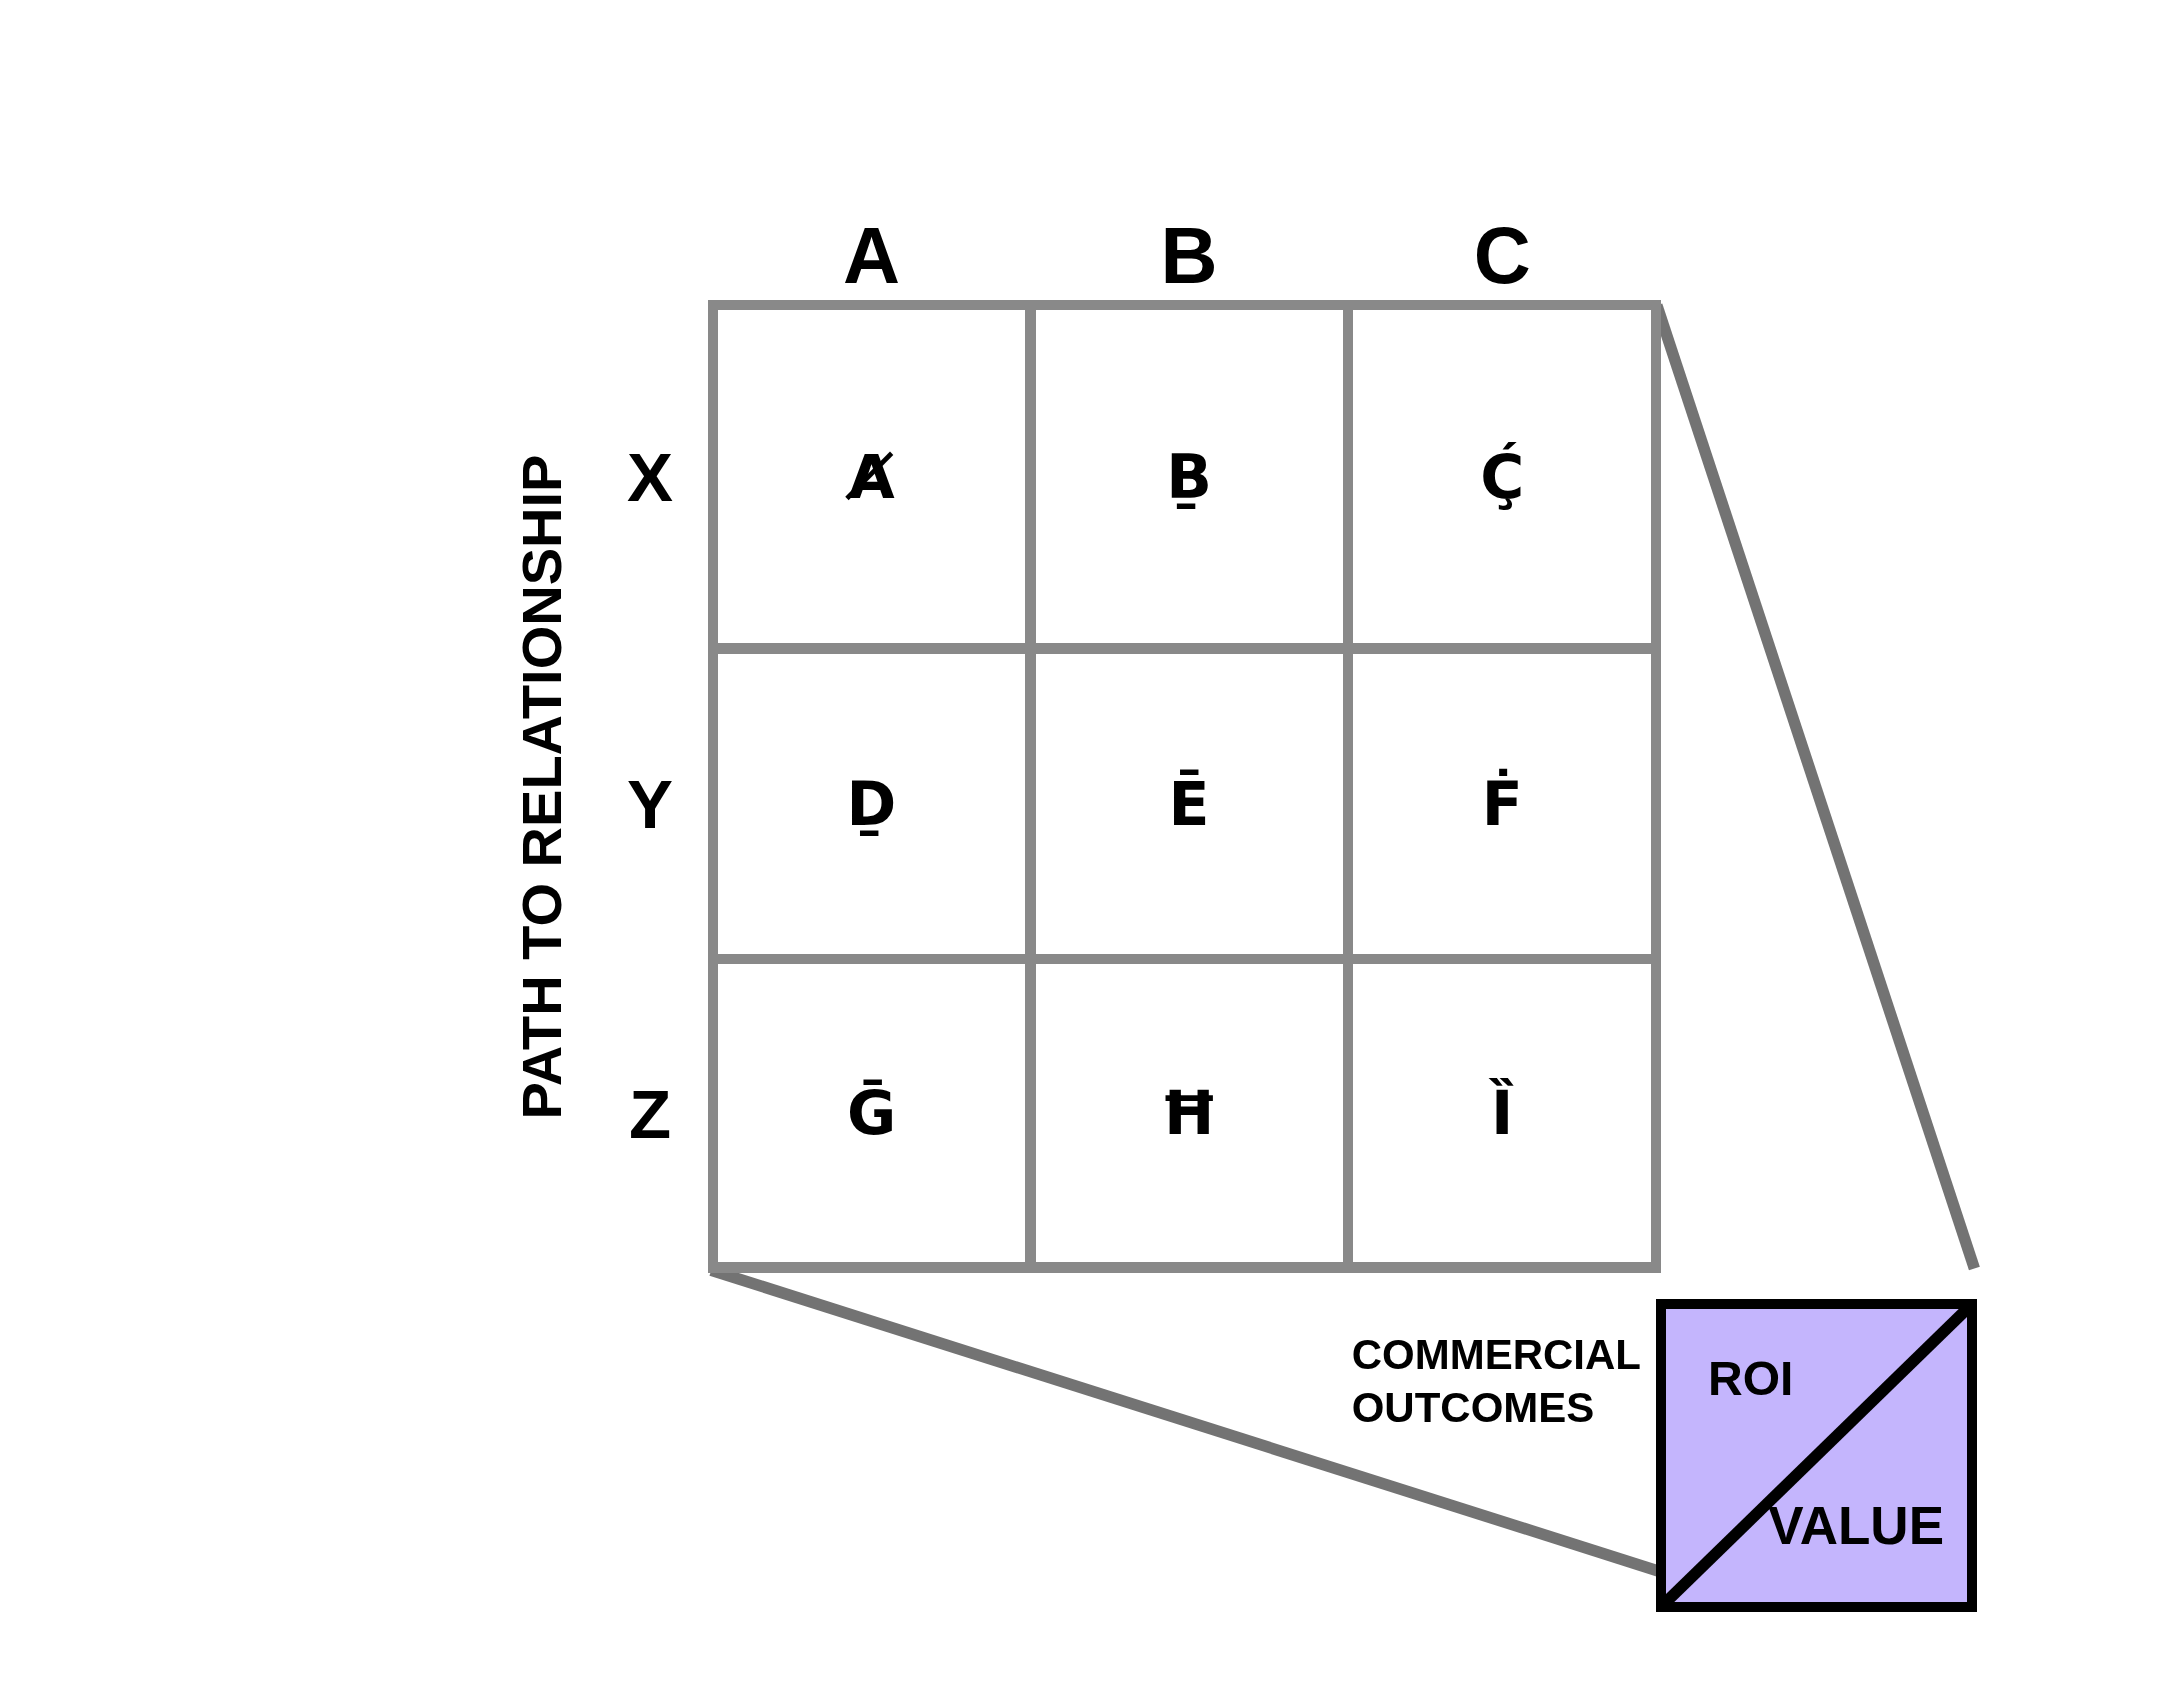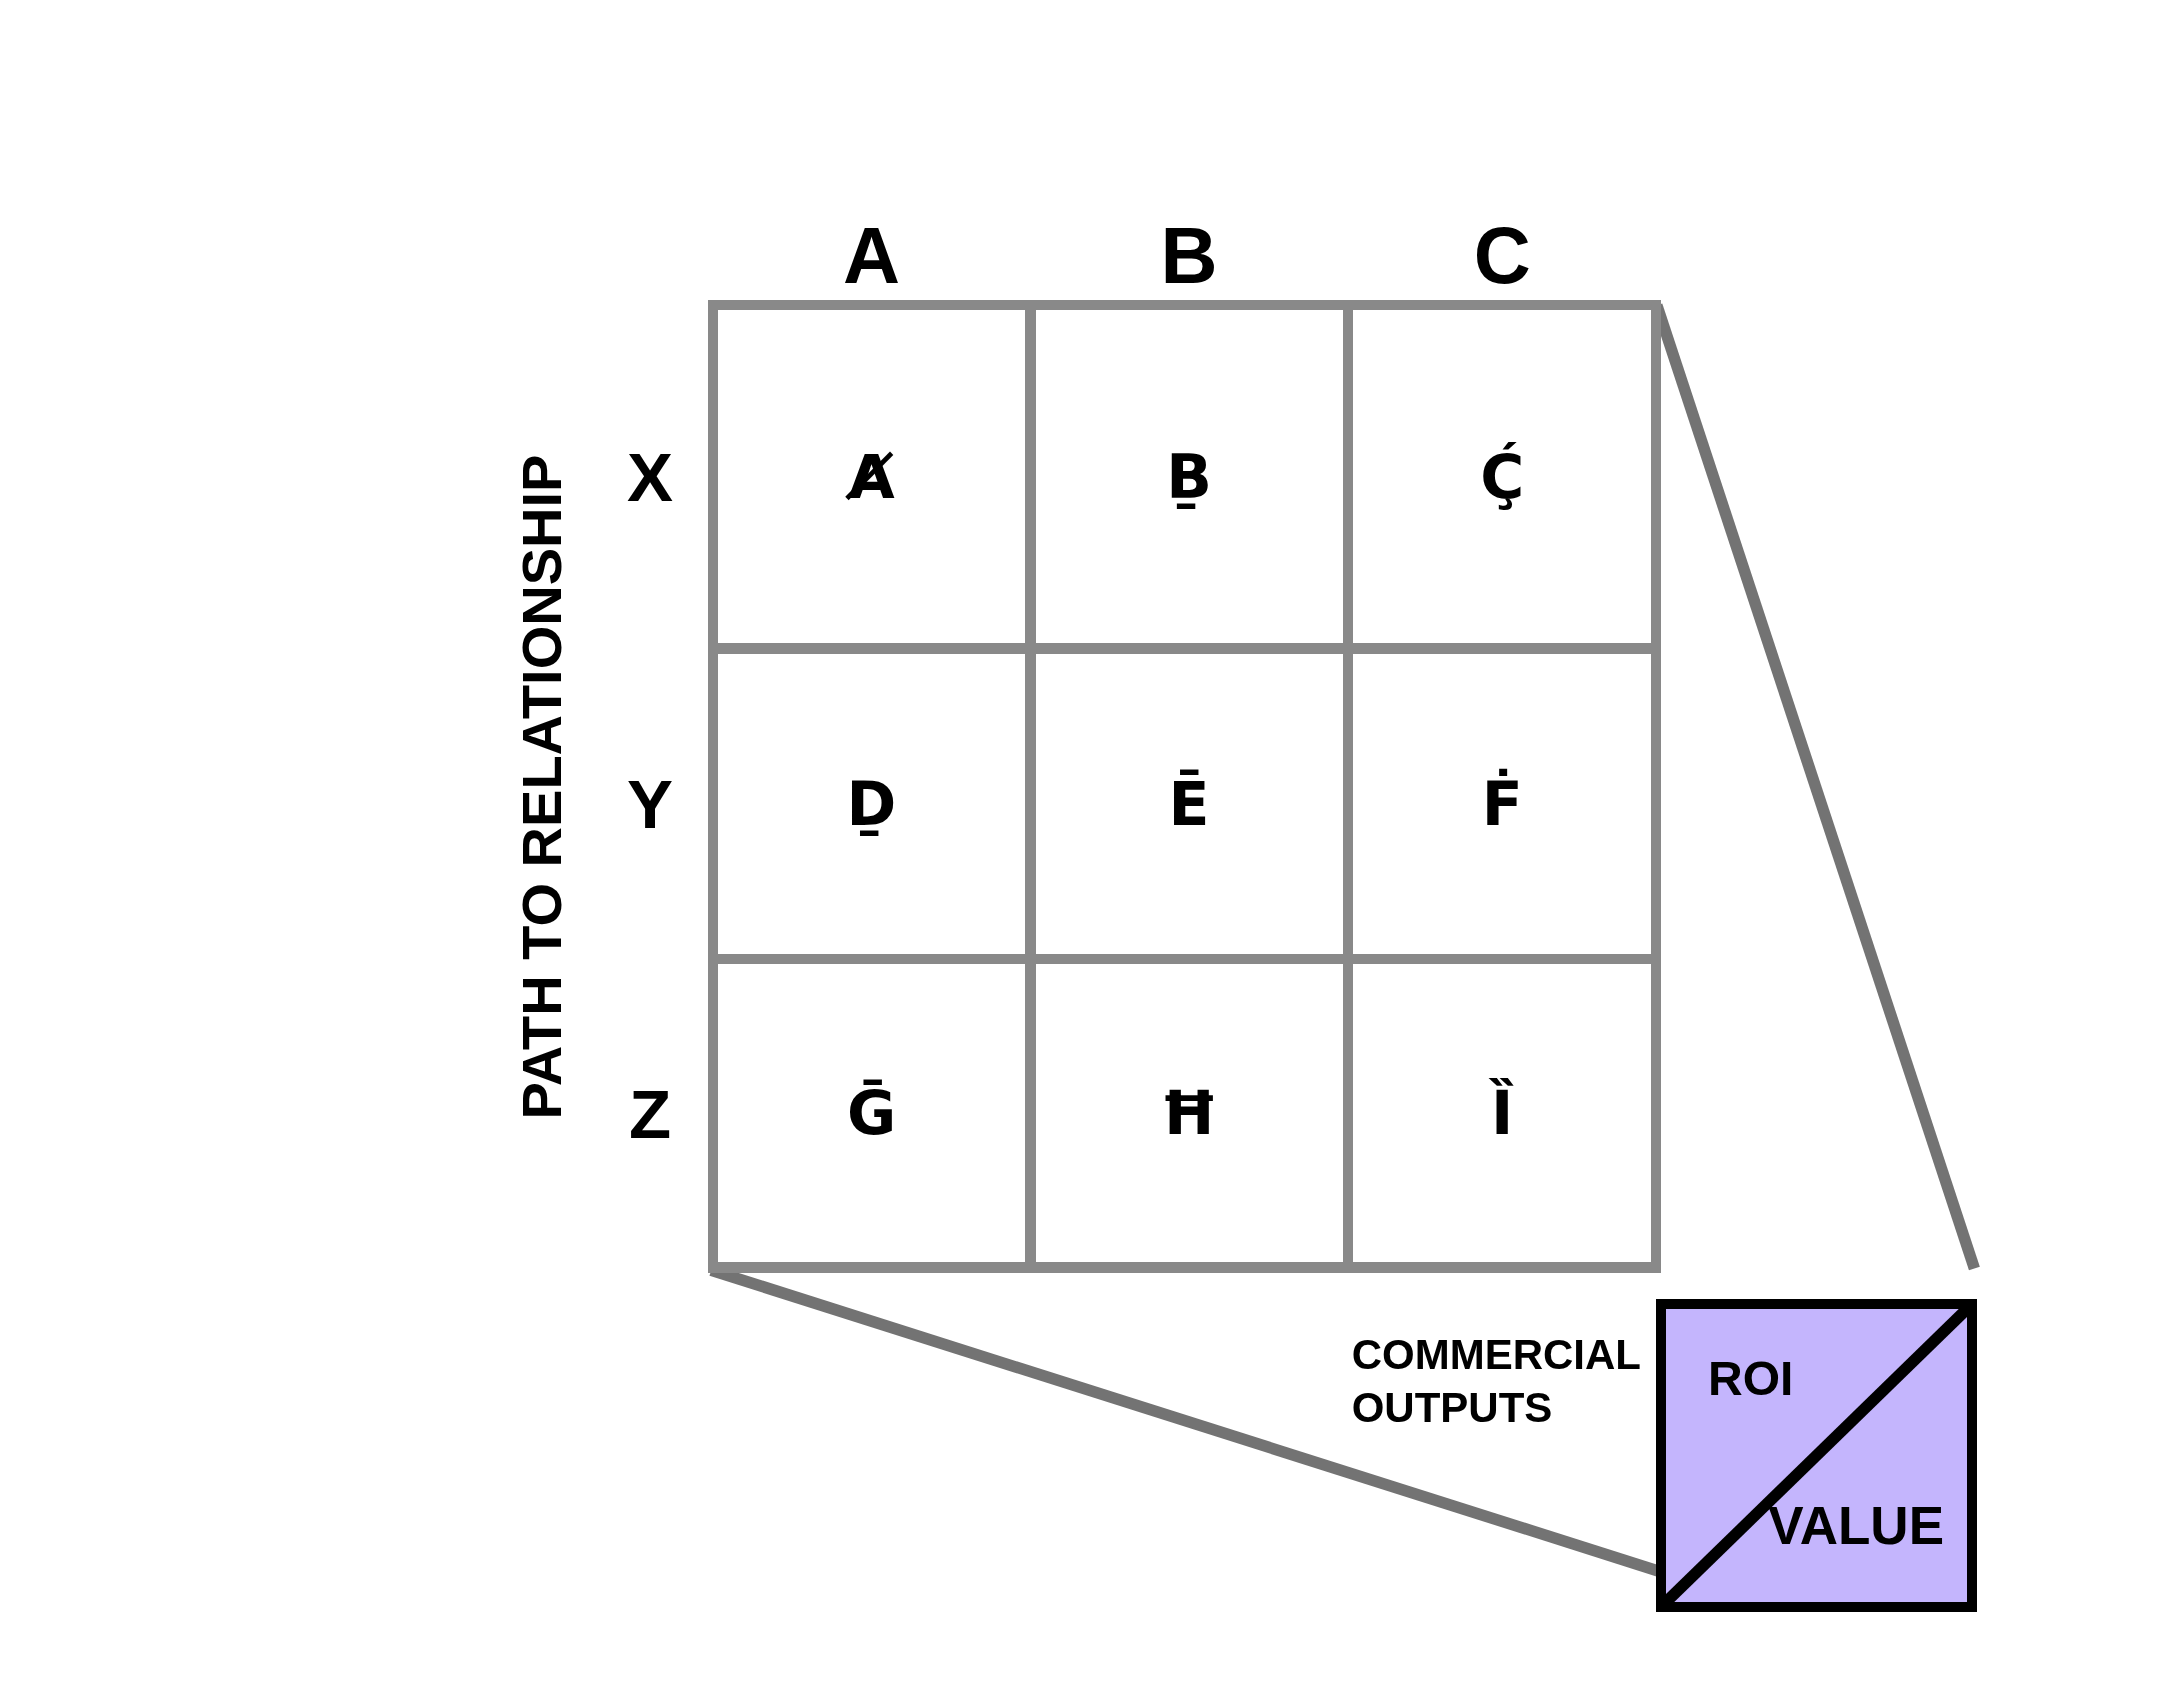--- a/index.html
+++ b/index.html
@@ -246,21 +246,21 @@
     <div class="cell">
         <span>Ħ</span>
       </div>
     <div class="cell">
         <span>Ȉ</span>
       </div>
   </div>
 
   <div class="callout-label">
     <div>COMMERCIAL</div>
-    <div>OUTPUTS</div>
+    <div>OUTCOMES</div>
   </div>
 
   <div class="roi-square">
     <svg class="diag" viewBox="0 0 341 332" preserveAspectRatio="none">
       <line x1="-4" y1="336" x2="345" y2="-4" stroke="#000000" stroke-width="13"></line>
     </svg>
     <span class="roi">ROI</span>
     <span class="value">VALUE</span>
   </div>
 

